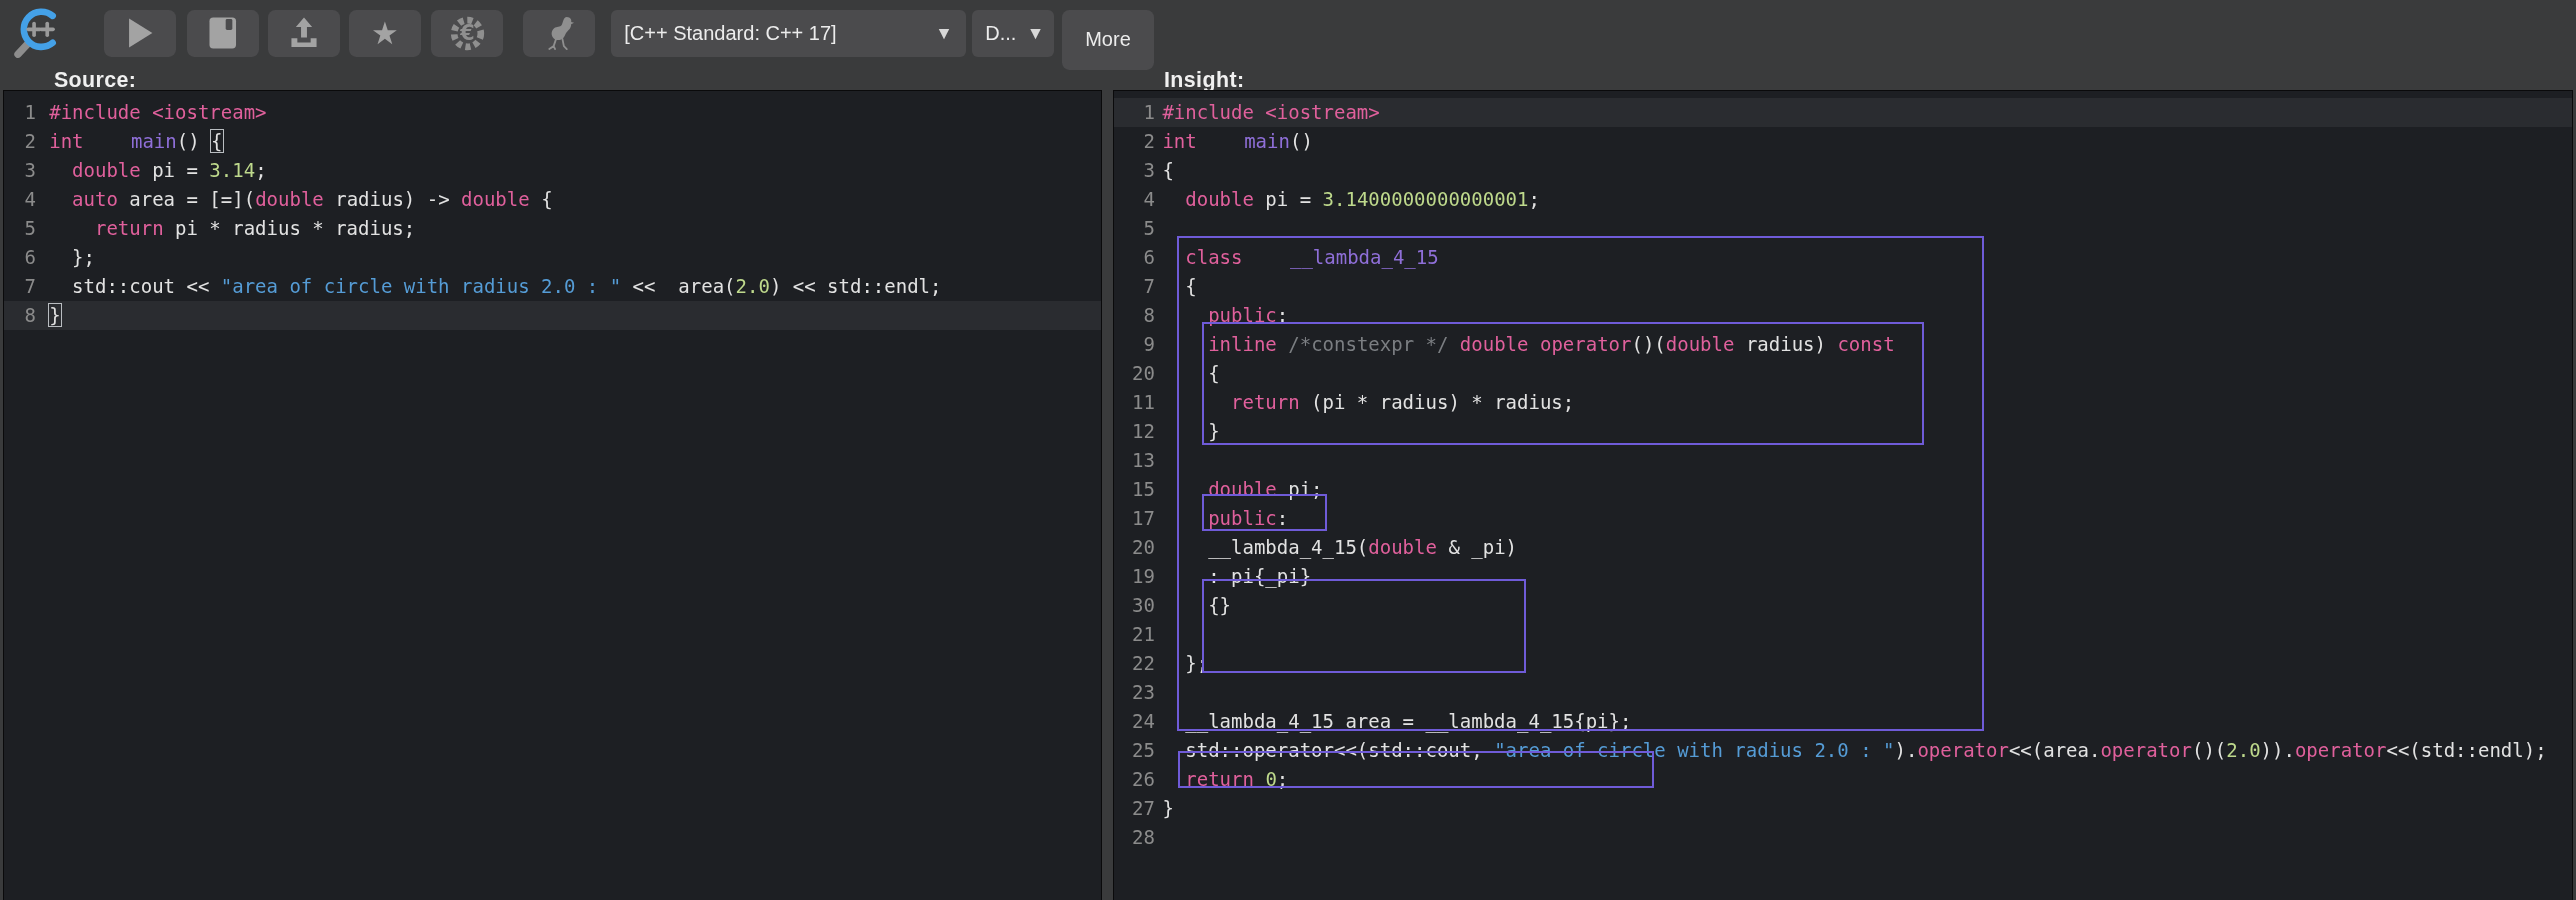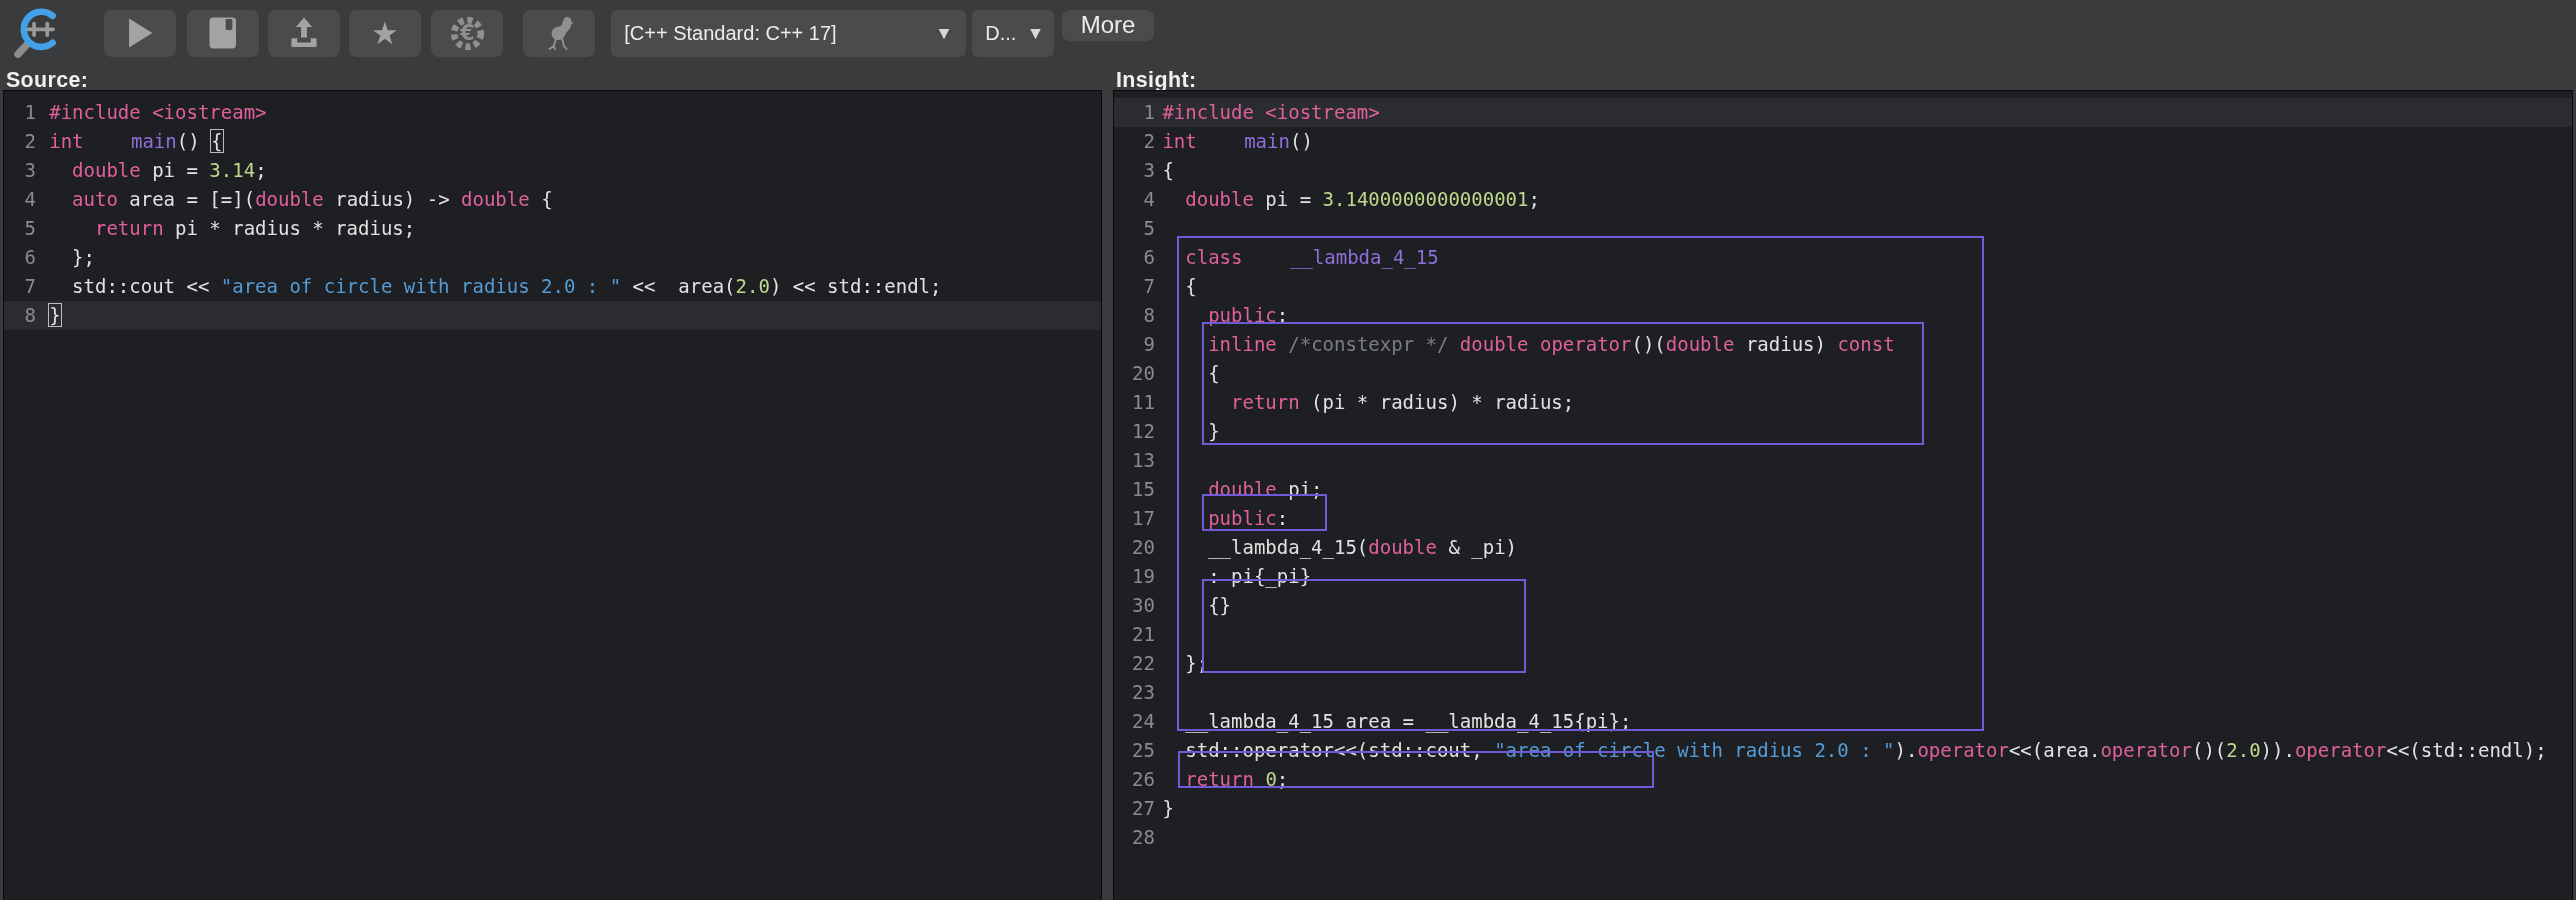--- a/index.html
+++ b/index.html
@@ -22,28 +22,28 @@
   .glyph-icon { font-size: 31px; line-height: 1; color: var(--fg-icon, #a3a3a3); }
   .dd {
     position: absolute; top: 9.6px; height: 47px; border-radius: 5.9px;
     background: var(--bg-button, #4b4b4d); color: #ececec;
     display: flex; align-items: center; font-size: 20px; padding: 0 13.3px;
     cursor: pointer;
   }
   .dd .caret { margin-left: auto; font-size: 17.7px; color: #d8d8d8; }
   .dd2 .caret { margin-left: 10.3px; }
   .more-btn {
-    position: absolute; top: 9.6px; left: 1062px; width: 92px; height: 31px;
+    position: absolute; top: 9.6px; left: 1062px; width: 92px; height: 60px;
     background: var(--bg-button, #4b4b4d); color: #ececec; border: none; border-radius: 7.4px;
-    font-size: 24px; cursor: pointer; font-family: "Liberation Sans", sans-serif;
+    font-size: 20px; cursor: pointer; font-family: "Liberation Sans", sans-serif;
   }
   
   .panel-label {
     position: absolute; top: 68px; height: 23.6px;
-    font-size: 21.4px; font-weight: bold; color: #f0f0f0; letter-spacing: 0.4px;
+    font-size: 21.4px; font-weight: bold; color: #f0f0f0; letter-spacing: 0.4px; margin-left: 48px;
   }
   #source-label { left: 5.9px; }
   #insight-label { left: 1116px; }
   
   .editor {
     position: absolute; top: 90px; bottom: 0;
     background: var(--bg-editor, #1d1f23);
     border: 1.5px solid #0a0a0b;
     overflow: hidden;
   }

